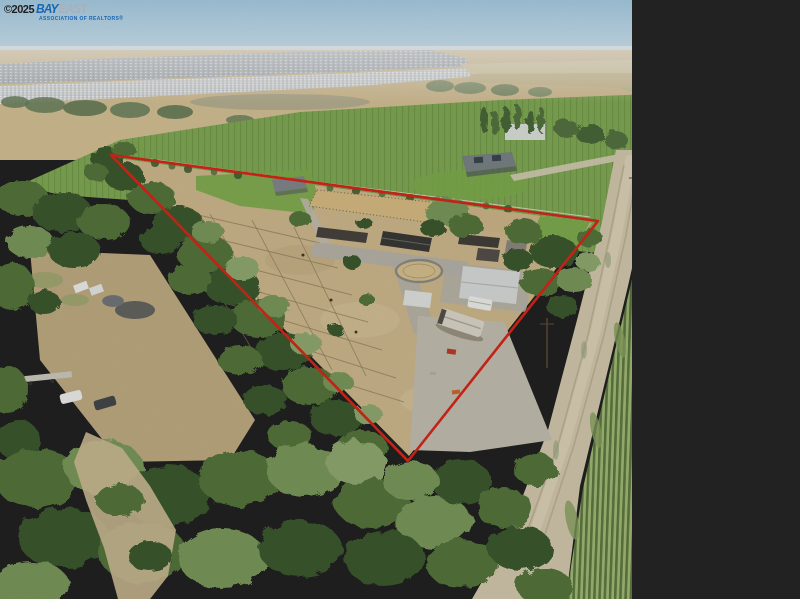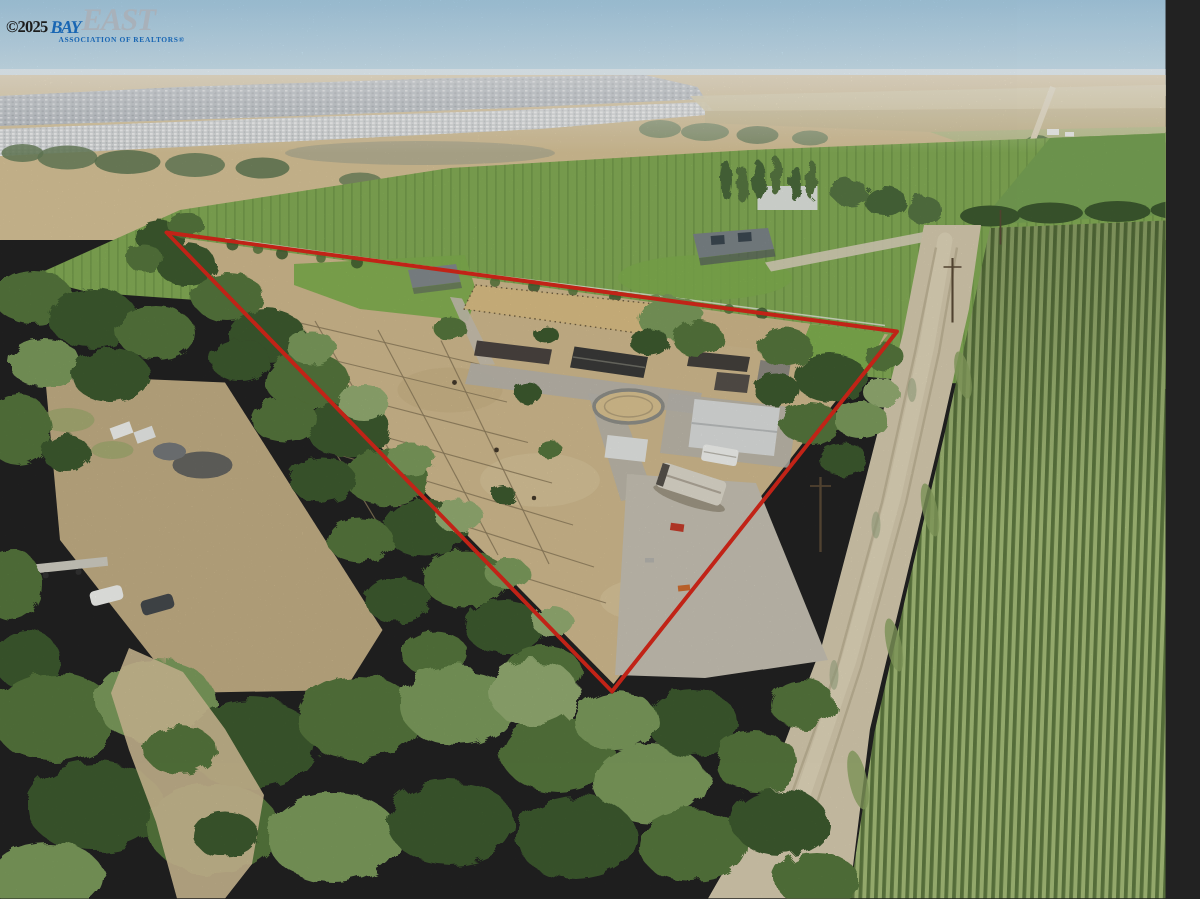--- a/index.html
+++ b/index.html
@@ -7,30 +7,30 @@
     --c-sky-top:#a9cfe6; --c-sky-bottom:#d9ebf4; --c-suburb:#b4bac0; --c-suburb-light:#d7dadb;
     --c-dist-field:#d7c398; --c-dist-field-light:#e3d2ab; --c-strip-tan:#dccfa9; --c-strip-tan2:#cfc096;
     --c-strip-green:#bcc490; --c-green-field:#83ac55; --c-green-field-dark:#78a355; --c-lawn:#7fae4f;
     --c-corn-light:#a4bc78; --c-corn-dark:#5e7940; --c-road:#d6cbaf; --c-road-light:#e4dabf; --c-track:#b7ab8d;
     --c-dirt:#d0ba8e; --c-dirt-dark:#c2ab7e; --c-dirt-light:#dcc9a0; --c-gravel:#c6c1b3; --c-concrete:#b8b6ae;
     --c-arena:#d9bd84; --c-tree-dark:#3d5a2f; --c-tree-mid:#55763c; --c-tree-light:#7b9b5c; --c-tree-pale:#93ac72;
     --c-roof-dark:#3a3a38; --c-roof-brown:#4a4440; --c-roof-gray:#8d8a82; --c-roof-white:#dcdedd;
     --c-house-roof:#82898c; --c-white:#f1f2ef; --c-accent-red:#c23b2a; --c-accent-orange:#cd6b2e; --c-pole:#5a4a36;
   }
   html,body{margin:0;padding:0;background:#222;}
-  .photo{position:relative;width:777px;height:599px;overflow:hidden;font-family:Liberation Serif, serif;}
+  .photo{position:relative;width:632px;height:599px;overflow:hidden;font-family:Liberation Sans, sans-serif;}
   svg{display:block}
   .cTD{fill:var(--c-tree-dark)} .cTM{fill:var(--c-tree-mid)} .cTL{fill:var(--c-tree-light)} .cTP{fill:var(--c-tree-pale)}
   .boundary{fill:none;stroke:var(--c-boundary-red);stroke-width:2.6;stroke-linejoin:round}
   .fence{stroke:#8d7c5c;stroke-width:.8;opacity:.85}
   .wm{position:absolute;top:3px;left:4px;line-height:1;z-index:5}
   .wm-row{display:flex;align-items:flex-end;gap:1px}
   .wm-c{font-size:11px;font-weight:700;color:var(--c-copyright-ink);letter-spacing:-.5px}
   .wm-bay{font-size:12px;font-weight:900;font-style:italic;color:var(--c-brand-blue);letter-spacing:-1px;margin-left:1px}
-  .wm-east{font-size:21px;font-weight:900;font-style:italic;color:var(--c-brand-gray);letter-spacing:-1px}
+  .wm-east{font-size:12px;font-weight:900;font-style:italic;color:var(--c-brand-gray);letter-spacing:-1px}
   .wm-tag{font-size:5px;font-weight:700;color:var(--c-brand-blue);letter-spacing:.4px;margin-left:35px;margin-top:1px;white-space:nowrap}
 </style>
 </head>
 <body>
 
 <div class="photo">
 <svg width="800" height="599" viewBox="0 0 800 599">
   <defs>
     <linearGradient id="gSky" x1="0" y1="0" x2="0" y2="1">
       <stop offset="0" style="stop-color:var(--c-sky-top)"></stop>

